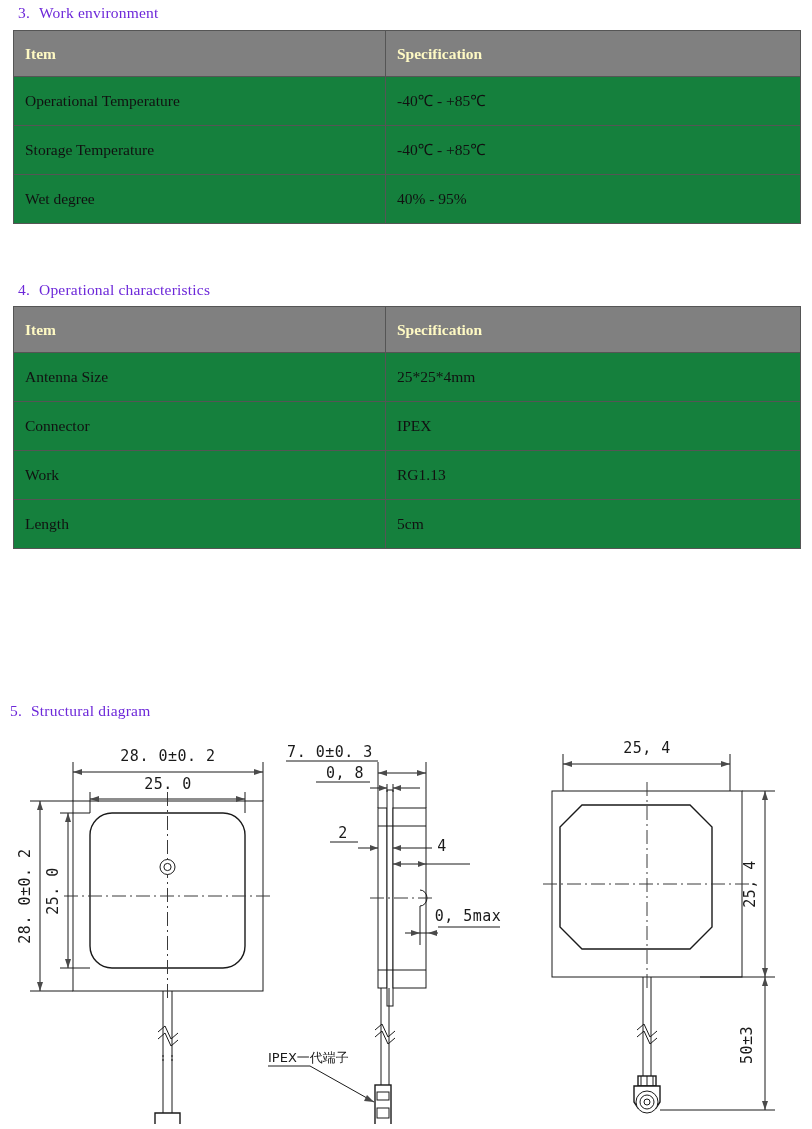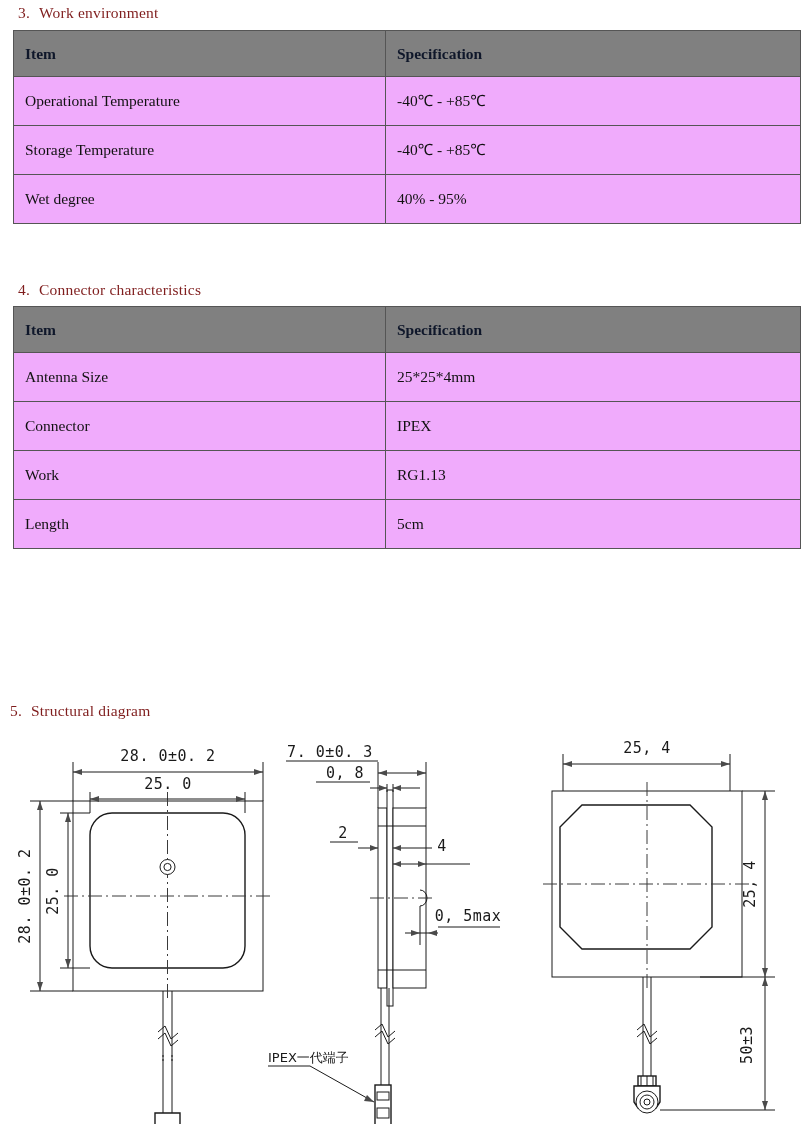--- a/index.html
+++ b/index.html
@@ -14,21 +14,21 @@
     font-family: "Liberation Serif", serif;
     color: #000000;
     overflow: hidden;
   }
 
   
   .section-heading {
     position: absolute;
     font-family: "Liberation Serif", serif;
     font-size: 15.5px;
-    color: #7f1d1d;
+    color: #6d28d9;
     white-space: nowrap;
     letter-spacing: 0.2px;
   }
   .section-heading .num { margin-right: 9px; }
 
   
   .spec-table {
     position: absolute;
     border-collapse: collapse;
     table-layout: fixed;
@@ -41,26 +41,26 @@
   .spec-table td {
     border: 1px solid #555555;
     text-align: left;
     vertical-align: middle;
     padding: 0 11px;
     font-size: 15.5px;
     line-height: 1.15;
   }
   .spec-table thead th {
     background: #808080;
-    color: #0f172a;
+    color: #fef9c3;
     font-weight: bold;
     height: 45px;
   }
   .spec-table tbody td {
-    background: #f0abfc;
+    background: #15803d;
     color: #111111;
     font-weight: normal;
     height: 48px;
   }
 
   
   .diagram {
     position: absolute;
     left: 0;
     top: 730px;
@@ -120,21 +120,21 @@
       <td class="val">-40℃ - +85℃</td>
     </tr>
     <tr>
       <td>Wet degree</td>
       <td class="val">40% - 95%</td>
     </tr>
   </tbody>
 </table>
 
 <div class="section-heading" style="left:18px; top:281px;">
-  <span class="num">4.</span><span>Connector characteristics</span>
+  <span class="num">4.</span><span>Operational characteristics</span>
 </div>
 
 <table class="spec-table" style="left:13px; top:306px;">
   <colgroup>
       <col class="c1">
       <col class="c2">
     </colgroup>
   <thead>
     <tr>
       <th>Item</th>

